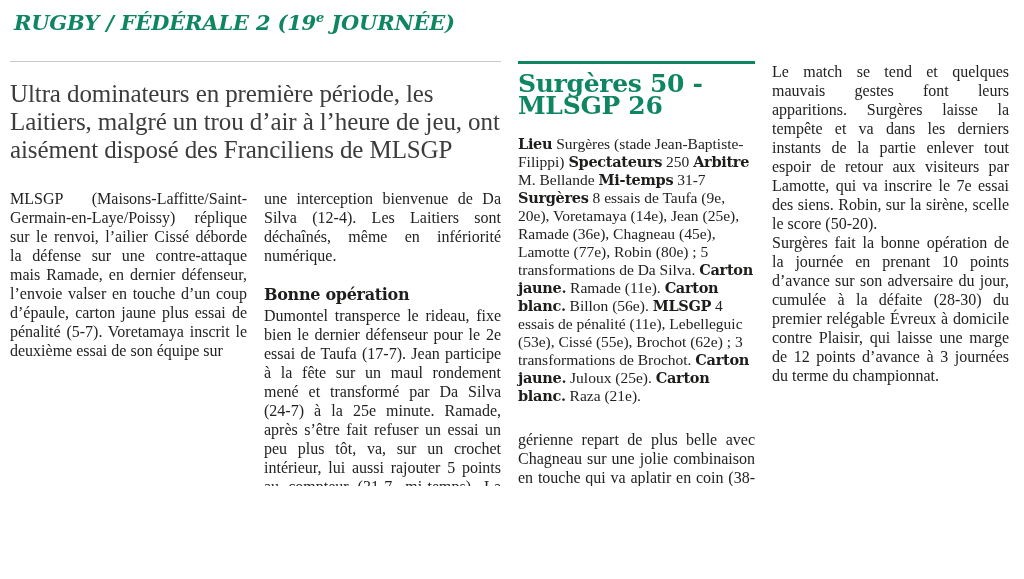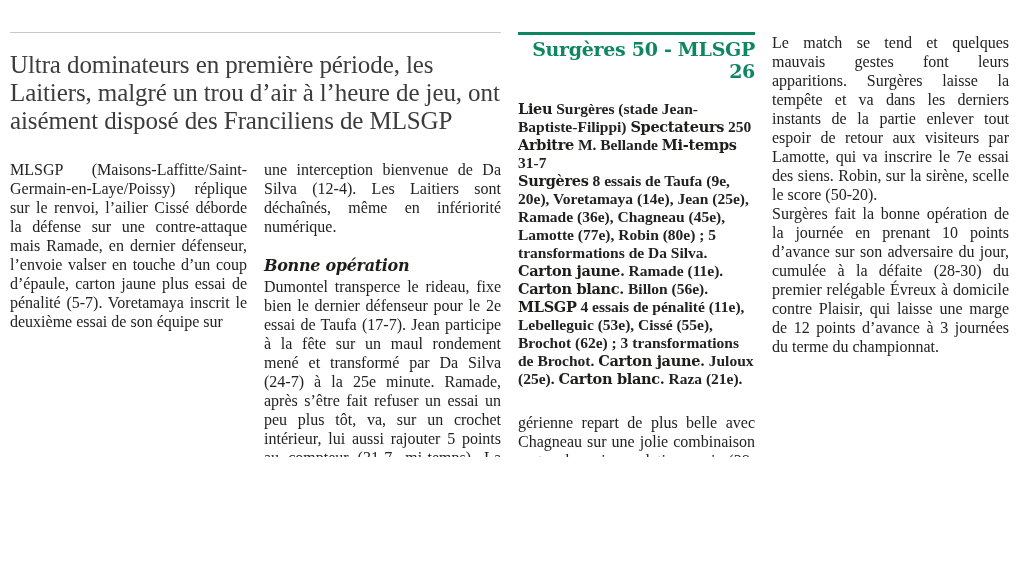--- a/index.html
+++ b/index.html
@@ -61,54 +61,52 @@
     color:var(--body);
   }
   .bodytext p{margin:0;}
   .subhead{
     font-family:"DejaVu Serif", serif;
     font-weight:bold;
     font-size:16px;line-height:19px;
     color:var(--ink);
     letter-spacing:-0.3px;
     margin:20px 0 2px 0;
-    font-style:italic;
   }
   .col3{width:237px;flex:none;}
   .green-rule{border-top:3px solid var(--green);height:0;}
   .box-title{
     font-family:"DejaVu Serif", serif;
     font-weight:bold;
-    font-size:19px;line-height:22px;
+    font-size:25px;line-height:22px;
     color:var(--green);
     letter-spacing:-0.3px;
-    margin-top:3px;
-    text-align:right;
+    margin-top:9px;
   }
   .box-details{
     margin-top:18px;
     font-size:15.5px;line-height:18px;
     text-align:left;
     color:var(--body);
-    font-weight:bold;
   }
   .box-details b{
     font-family:"DejaVu Serif", serif;
     font-size:14.5px;
     letter-spacing:-0.3px;
     color:var(--ink);
   }
   .col3-cont{margin-top:25px;}
   .col4{width:237px;flex:none;padding-top:1px;}
 </style>
 </head>
 <body>
 
 <div class="page">
 
+  <div class="kicker"><span>RUGBY / FÉDÉRALE 2 (19</span><sup>e</sup><span> JOURNÉE)</span></div>
 
 
   <div class="columns">
 
     <div class="left-pair">
       <div class="thin-rule"></div>
       <div class="lead">Ultra dominateurs en première période, les Laitiers, malgré un trou d’air à l’heure de jeu, ont aisément disposé des Franciliens de MLSGP</div>
       <div class="two-col">
         <div class="bodycol bodytext">
             <p>MLSGP (Maisons-Laffitte/Saint-Germain-en-Laye/Poissy) réplique sur le renvoi, l’ailier Cissé déborde la défense sur une contre-attaque mais Ramade, en dernier défenseur, l’envoie valser en touche d’un coup d’épaule, carton jaune plus essai de pénalité (5-7). Voretamaya inscrit le deuxième essai de son équipe sur</p>

